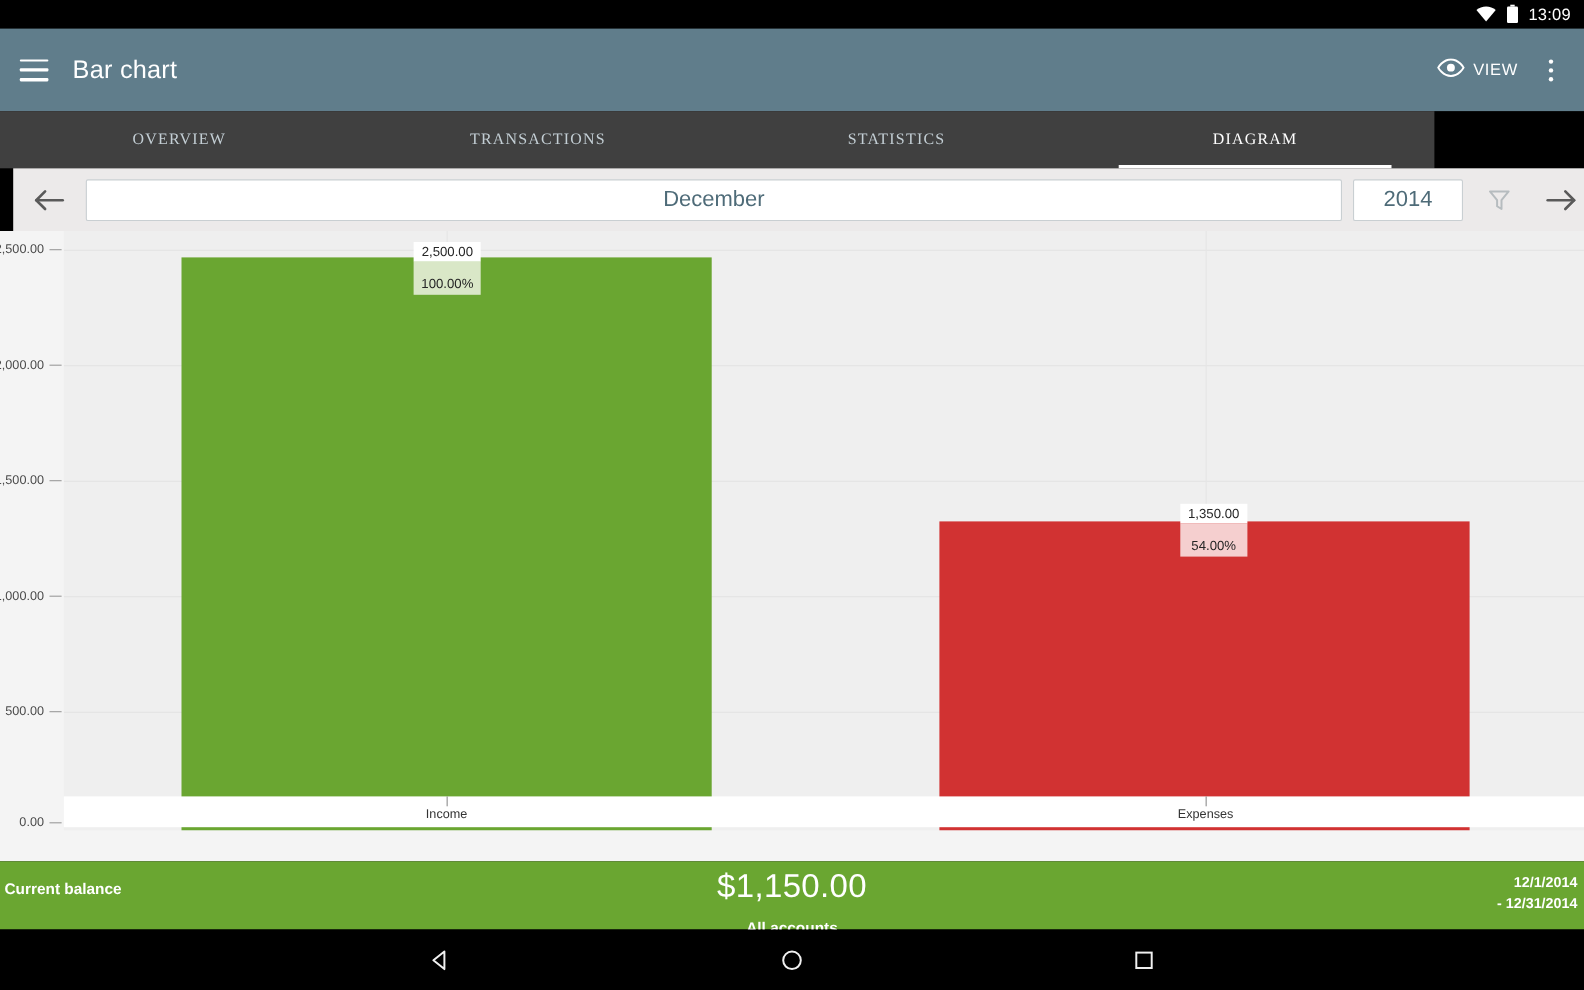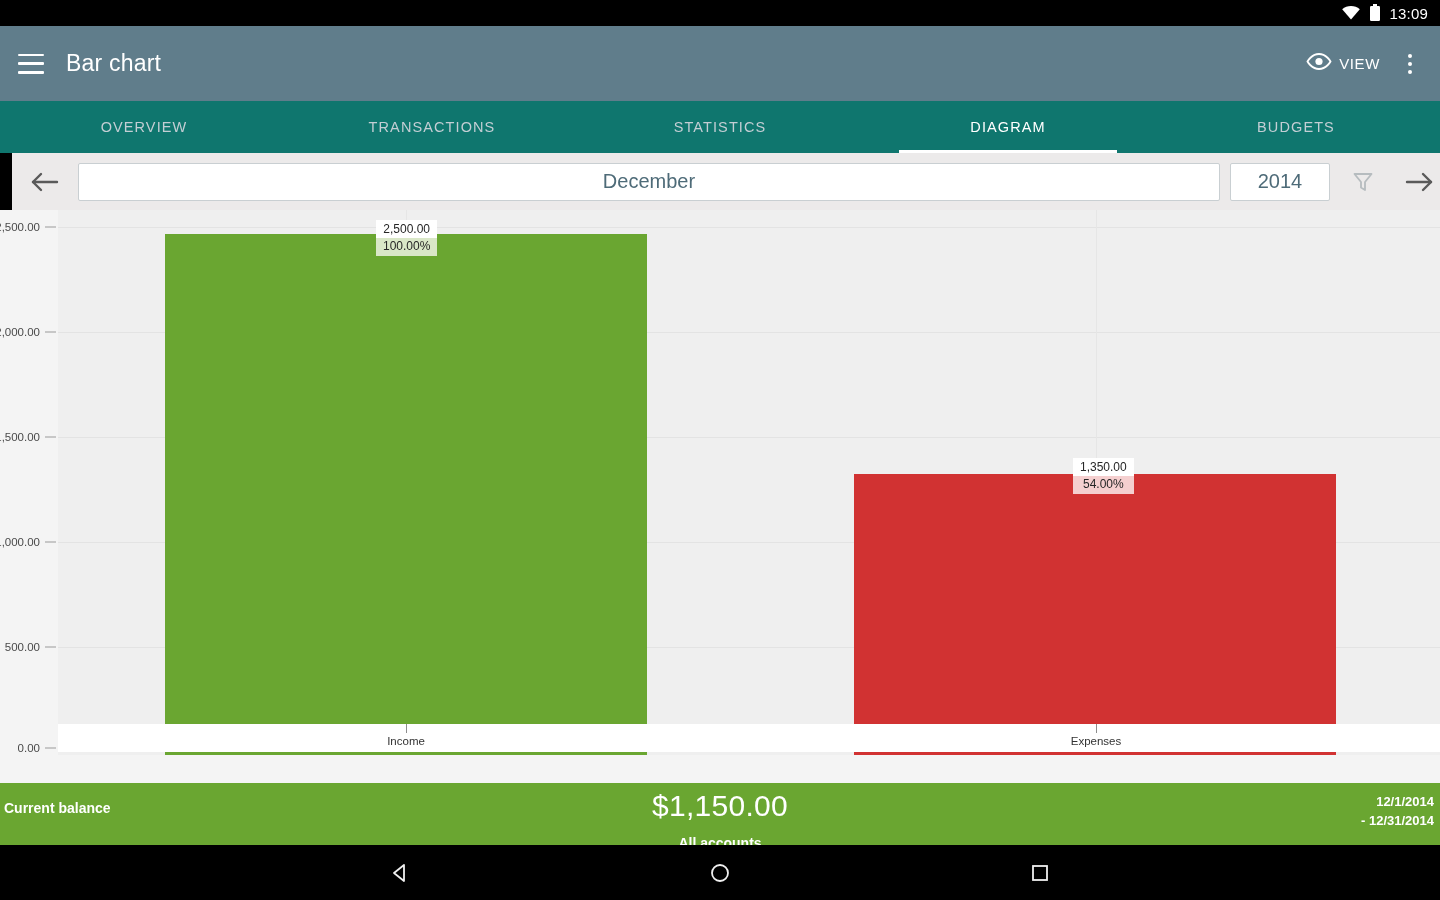--- a/index.html
+++ b/index.html
@@ -44,22 +44,22 @@
   .view-label { color:#fff; font-size:15px; font-weight:500; letter-spacing:.6px; }
   .overflow-dots {
     width:28px; height:34px; display:flex; flex-direction:column;
     align-items:center; justify-content:center; gap:4px; cursor:pointer;
     margin-left:6px; margin-right:4px;
   }
   .overflow-dots i { width:4px; height:4px; border-radius:50%; background:#fff; display:block; }
 
   
   .tabs {
-    position:absolute; top:101px; left:0; width:1440px; height:52px;
-    background:#0f766e; display:flex; align-items:stretch;
+    position:absolute; top:101px; left:0; width:1304px; height:52px;
+    background:#404040; display:flex; align-items:stretch;font-family:Liberation Serif, serif;
   }
   .tab {
     flex:1; display:flex; align-items:center; justify-content:center;
     position:relative; cursor:pointer;
   }
   .tab span {
     font-size:14.5px; letter-spacing:1.1px; color:#c3ced4; font-weight:500;
   }
   .tab.active span { color:#fff; }
   .tab.active::after {
@@ -122,21 +122,21 @@
   .bar {
     position:absolute; bottom:0;
   }
   .bar.income { background:#6aa631; }
   .bar.expense { background:#d13232; }
   .datalabel {
     position:absolute; text-align:center; font-size:12px; color:#262626;
     line-height:1.22; white-space:nowrap;
   }
   .datalabel .lv { background:#fff; display:block; padding:2px 7px 1px; }
-  .datalabel .lp { display:block; padding:1px 7px 3px; }
+  .datalabel .lp { display:block; padding:13px 7px 3px; }
   .datalabel.income .lp { background:#d9e7c7; }
   .datalabel.expense .lp { background:#f5cfcf; }
   .x-axis {
     position:absolute; top:514px; left:58px; right:0; height:28px;
     background:#fff;
   }
   .xlabel {
     position:absolute; top:11px; transform:translateX(-50%);
     font-size:11.5px; color:#333; white-space:nowrap;
   }
@@ -225,23 +225,20 @@
     </div>
     <div class="tab">
       <span>TRANSACTIONS</span>
     </div>
     <div class="tab">
       <span>STATISTICS</span>
     </div>
     <div class="tab active">
       <span>DIAGRAM</span>
     </div>
-    <div class="tab">
-      <span>BUDGETS</span>
-    </div>
   </div>
 
   <div class="datenav">
     <div class="nav-arrow">
       <svg width="30" height="22" viewBox="0 0 30 22">
         <path d="M3 11 H27" stroke="#5a5a5a" stroke-width="2.4" stroke-linecap="round"></path>
         <path d="M11 3 L3 11 L11 19" fill="none" stroke="#5a5a5a" stroke-width="2.4" stroke-linecap="round" stroke-linejoin="round"></path>
       </svg>
     </div>
     <div class="month-box">

